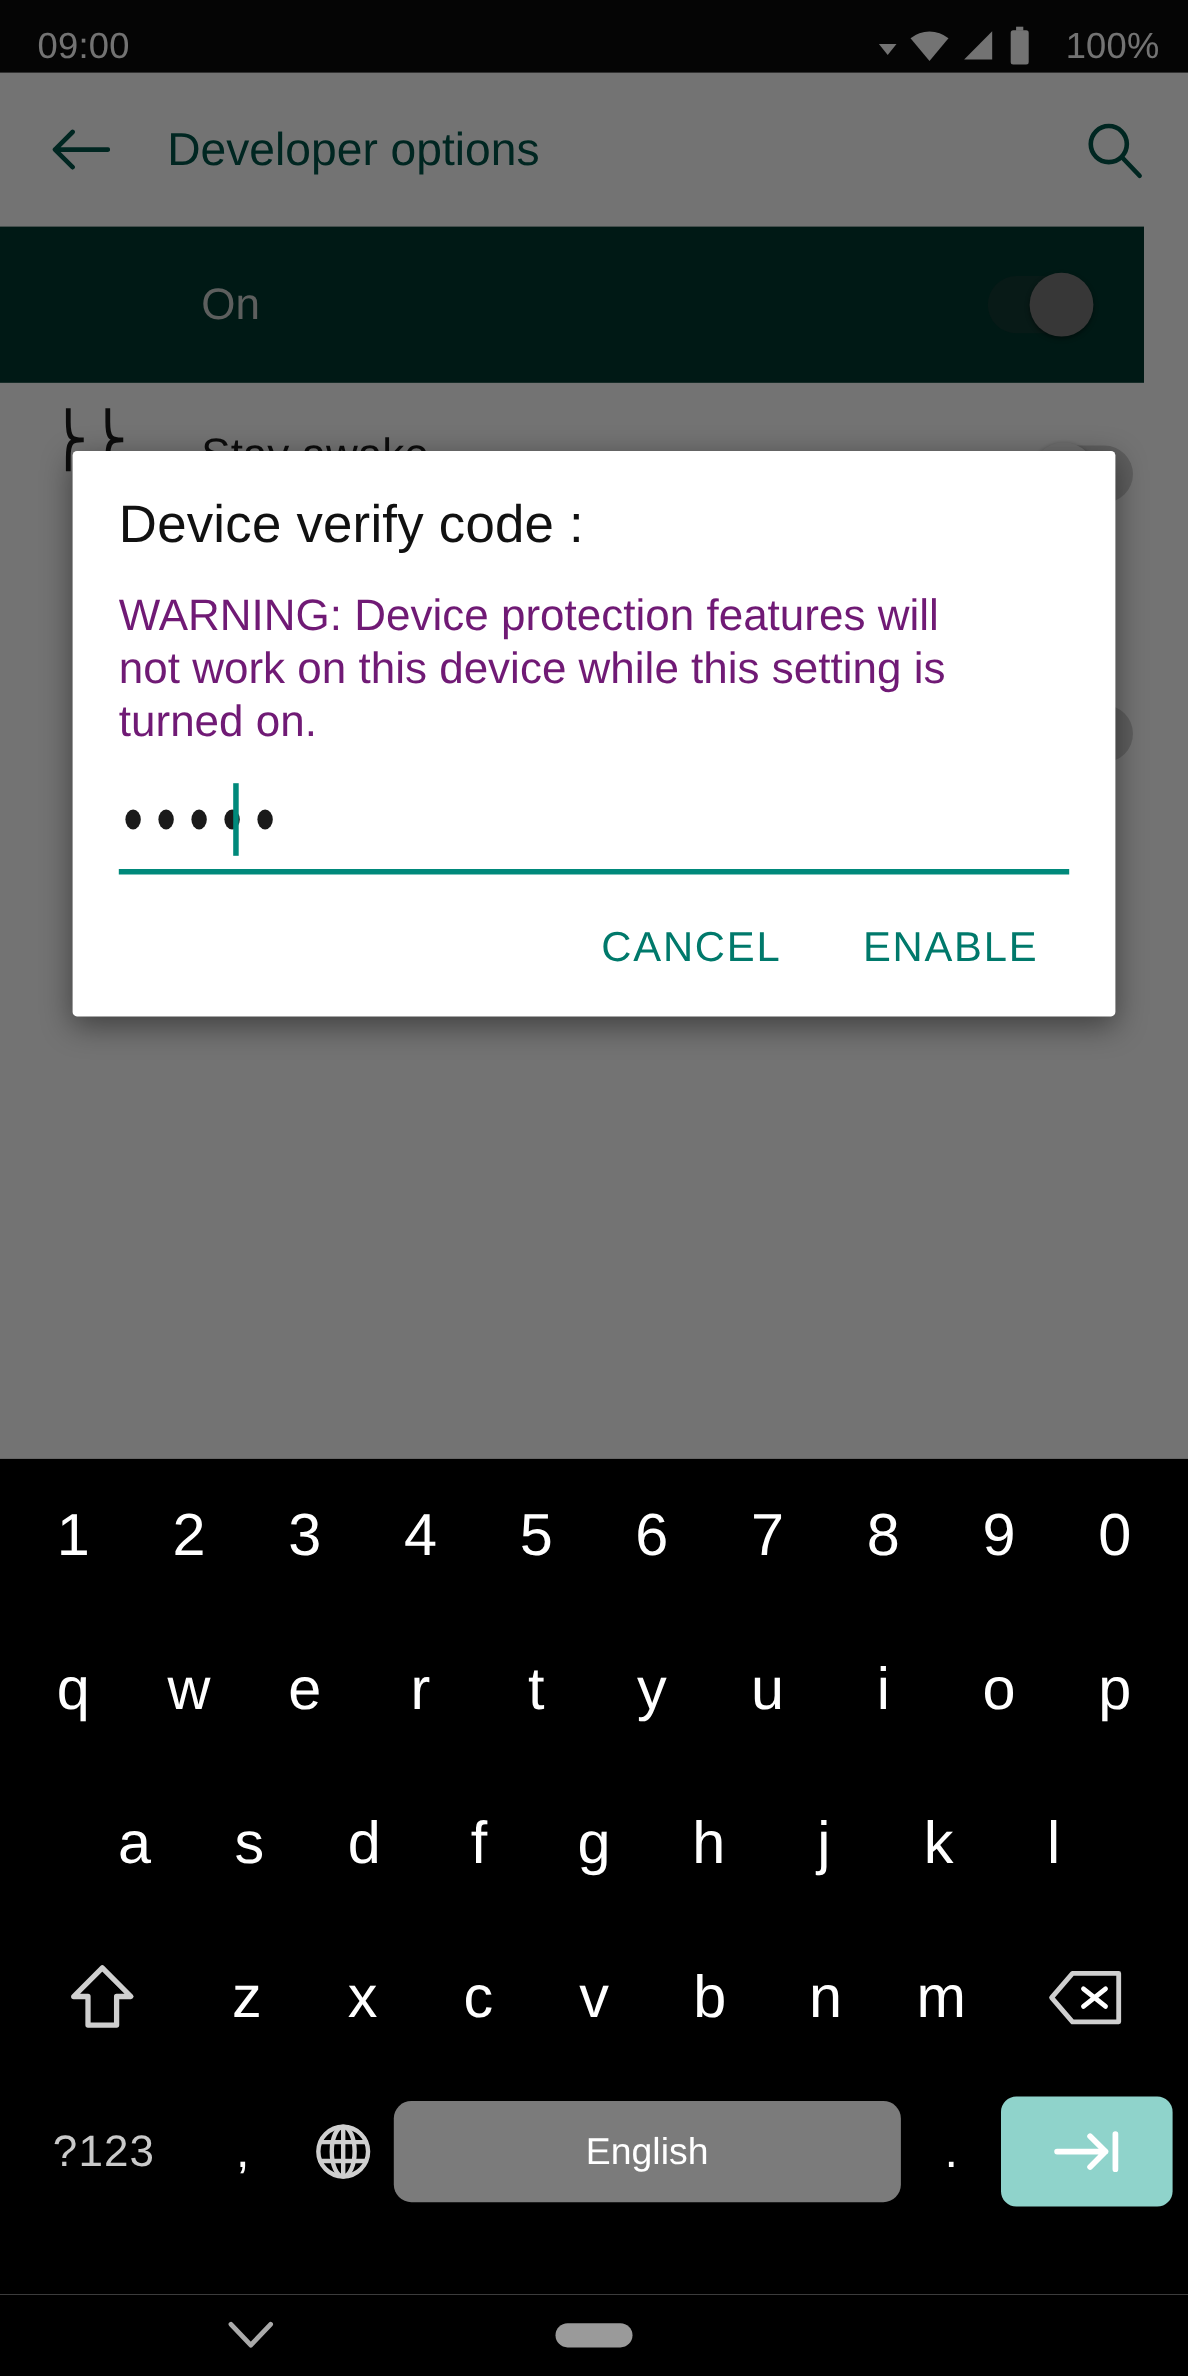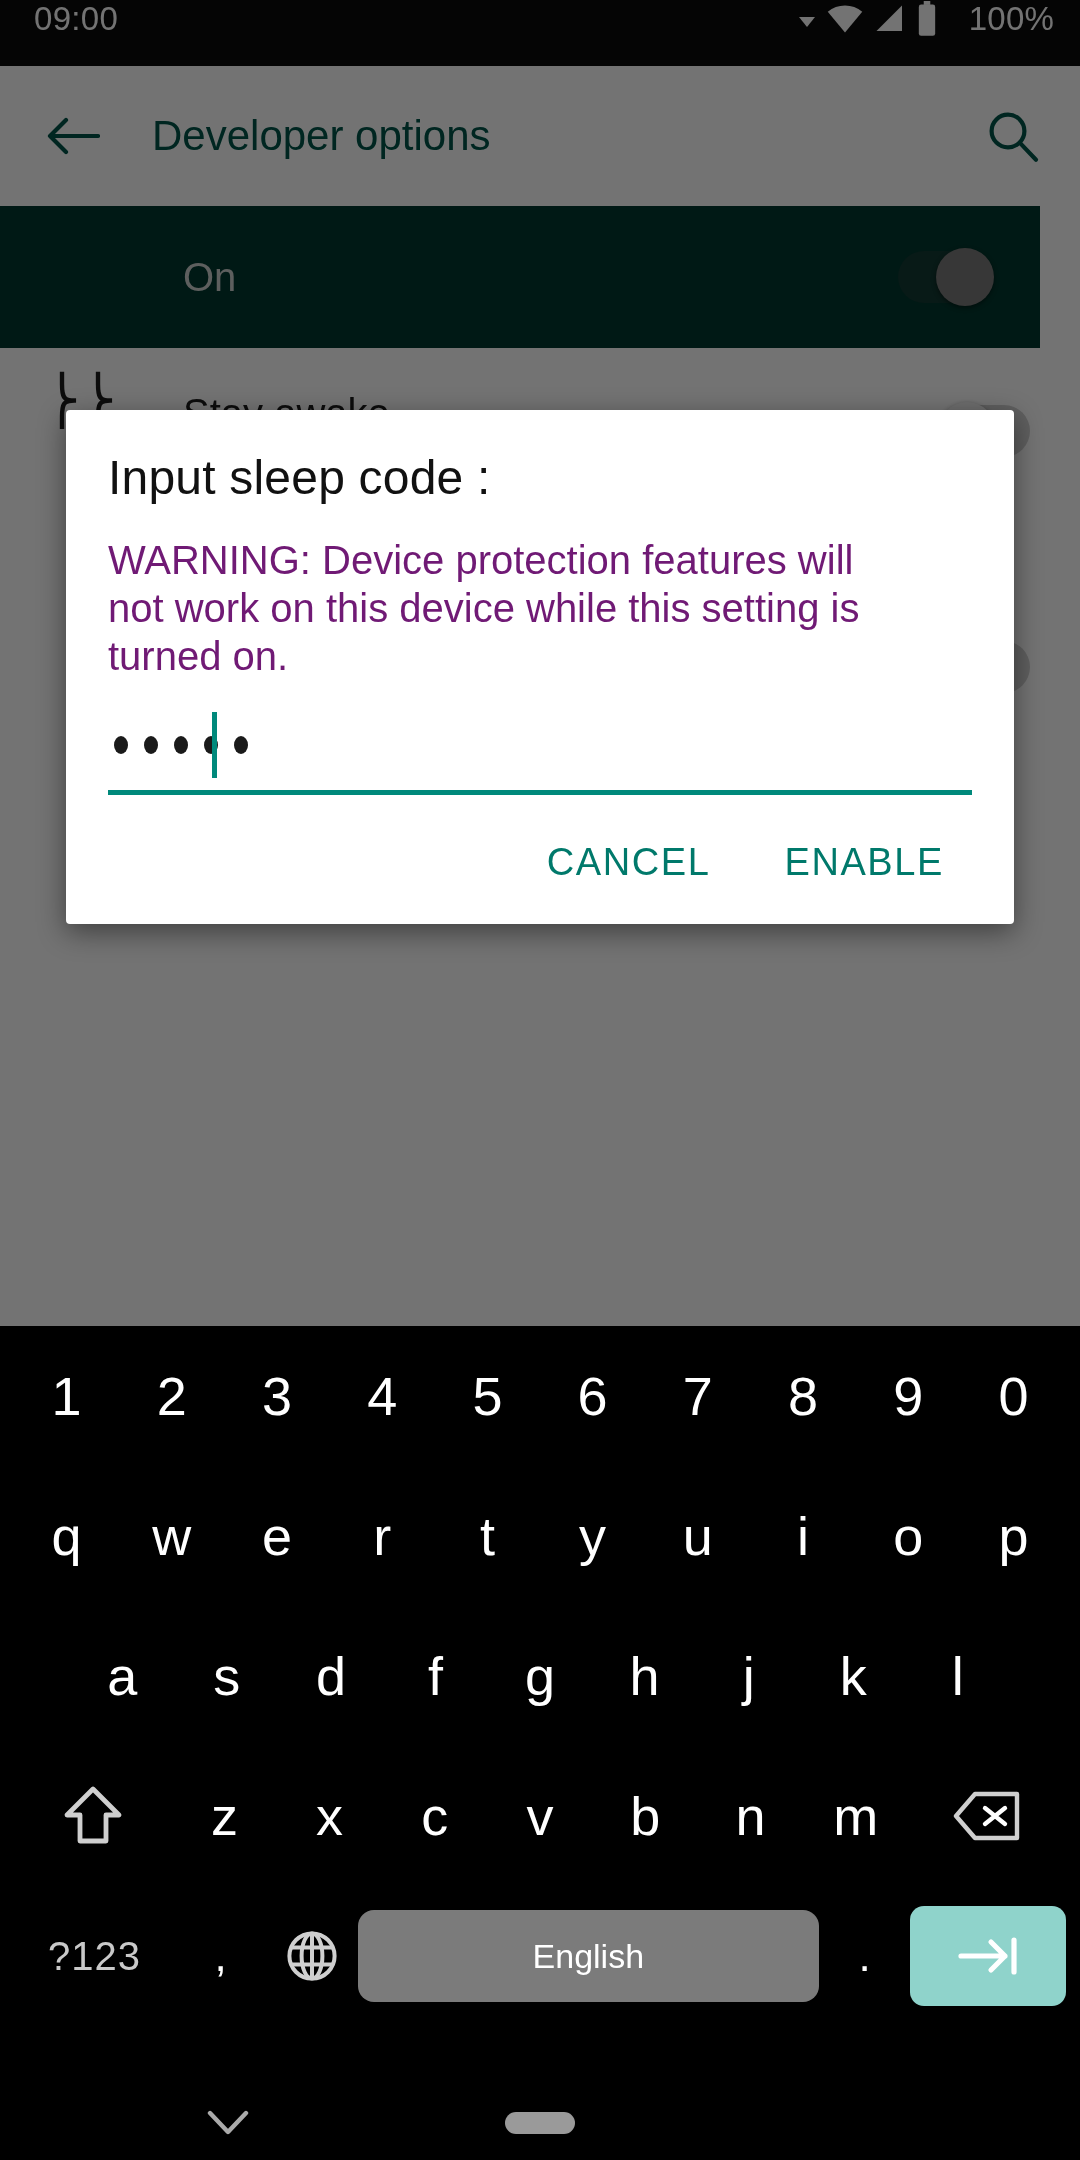--- a/index.html
+++ b/index.html
@@ -27,21 +27,21 @@
     overflow: hidden;
   }
 
   .statusbar {
     position: absolute;
     left: 0; top: 0;
     width: 1080px;
     height: 84px;
     background: #0c0c0c;
     display: flex;
-    align-items: flex-start;
+    align-items: center;
     box-sizing: border-box;
     padding: 0 26px 0 34px;
   }
   .statusbar .clock {
     color: #ffffff;
     font-size: 33px;
     letter-spacing: 0.3px;
   }
   .statusbar .sb-right {
     margin-left: auto;
@@ -405,21 +405,21 @@
           </div>
         </div>
       </div>
 
     </div>
   </div>
 
   <div id="scrim"></div>
 
   <div id="dialog">
-    <div class="dlg-title">Input sleep code :</div>
+    <div class="dlg-title">Device verify code :</div>
     <div class="dlg-msg">WARNING: Device protection features will not work on this device while this setting is turned on.</div>
 
     <div class="dlg-input">
       <div class="dots">
         <span class="dot"></span>
         <span class="dot"></span>
         <span class="dot"></span>
         <span class="dot"></span>
         <span class="dot"></span>
       </div>

